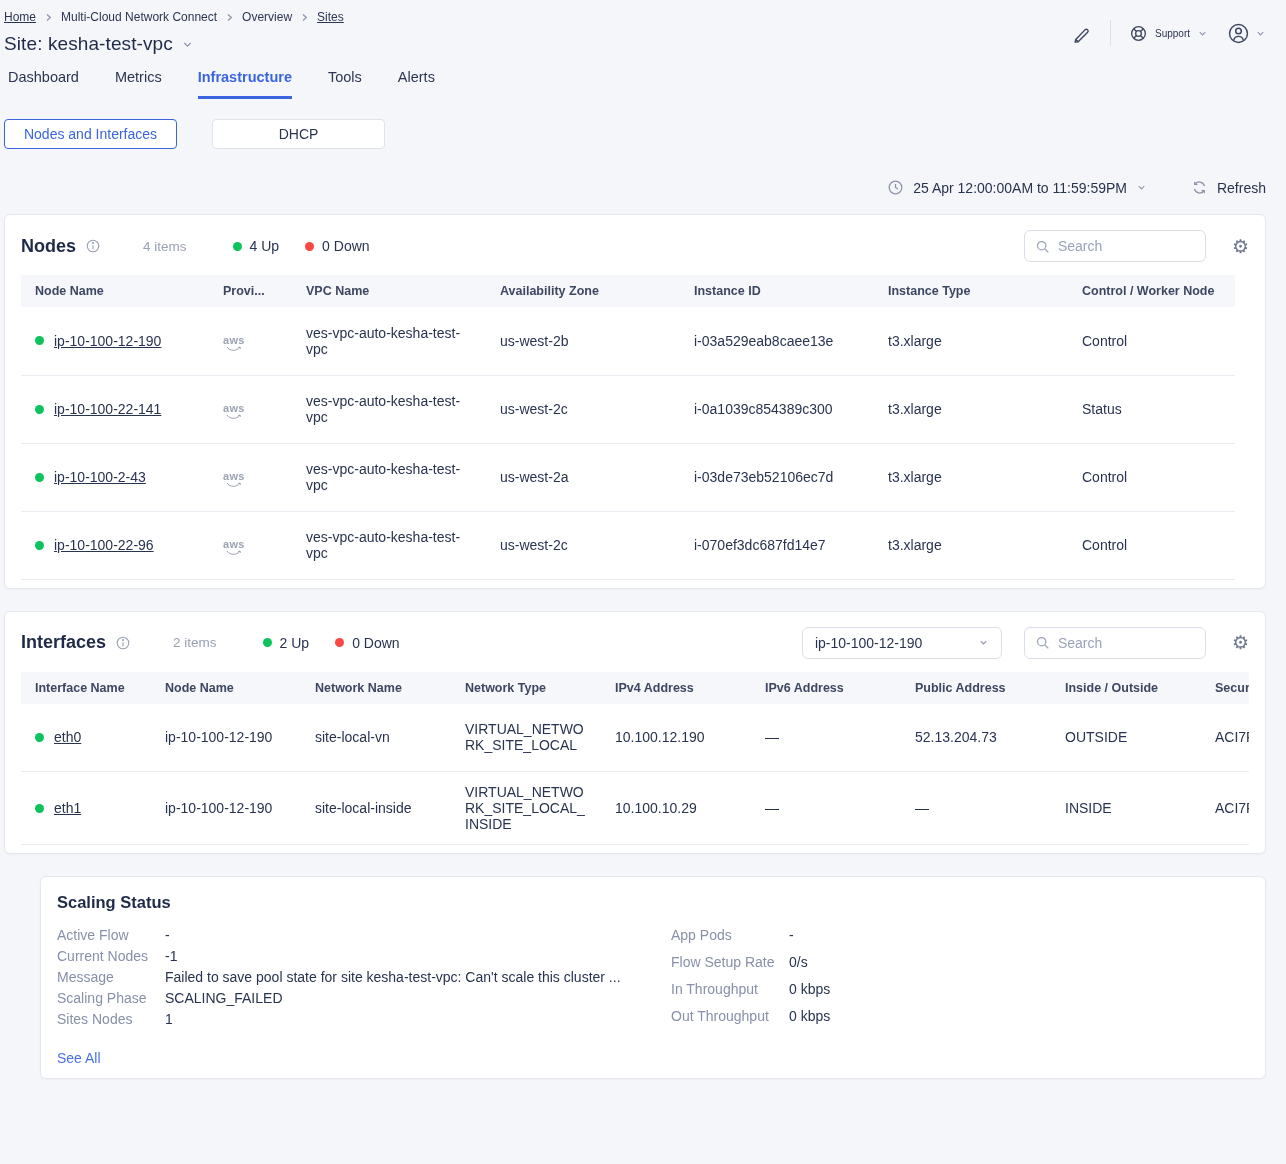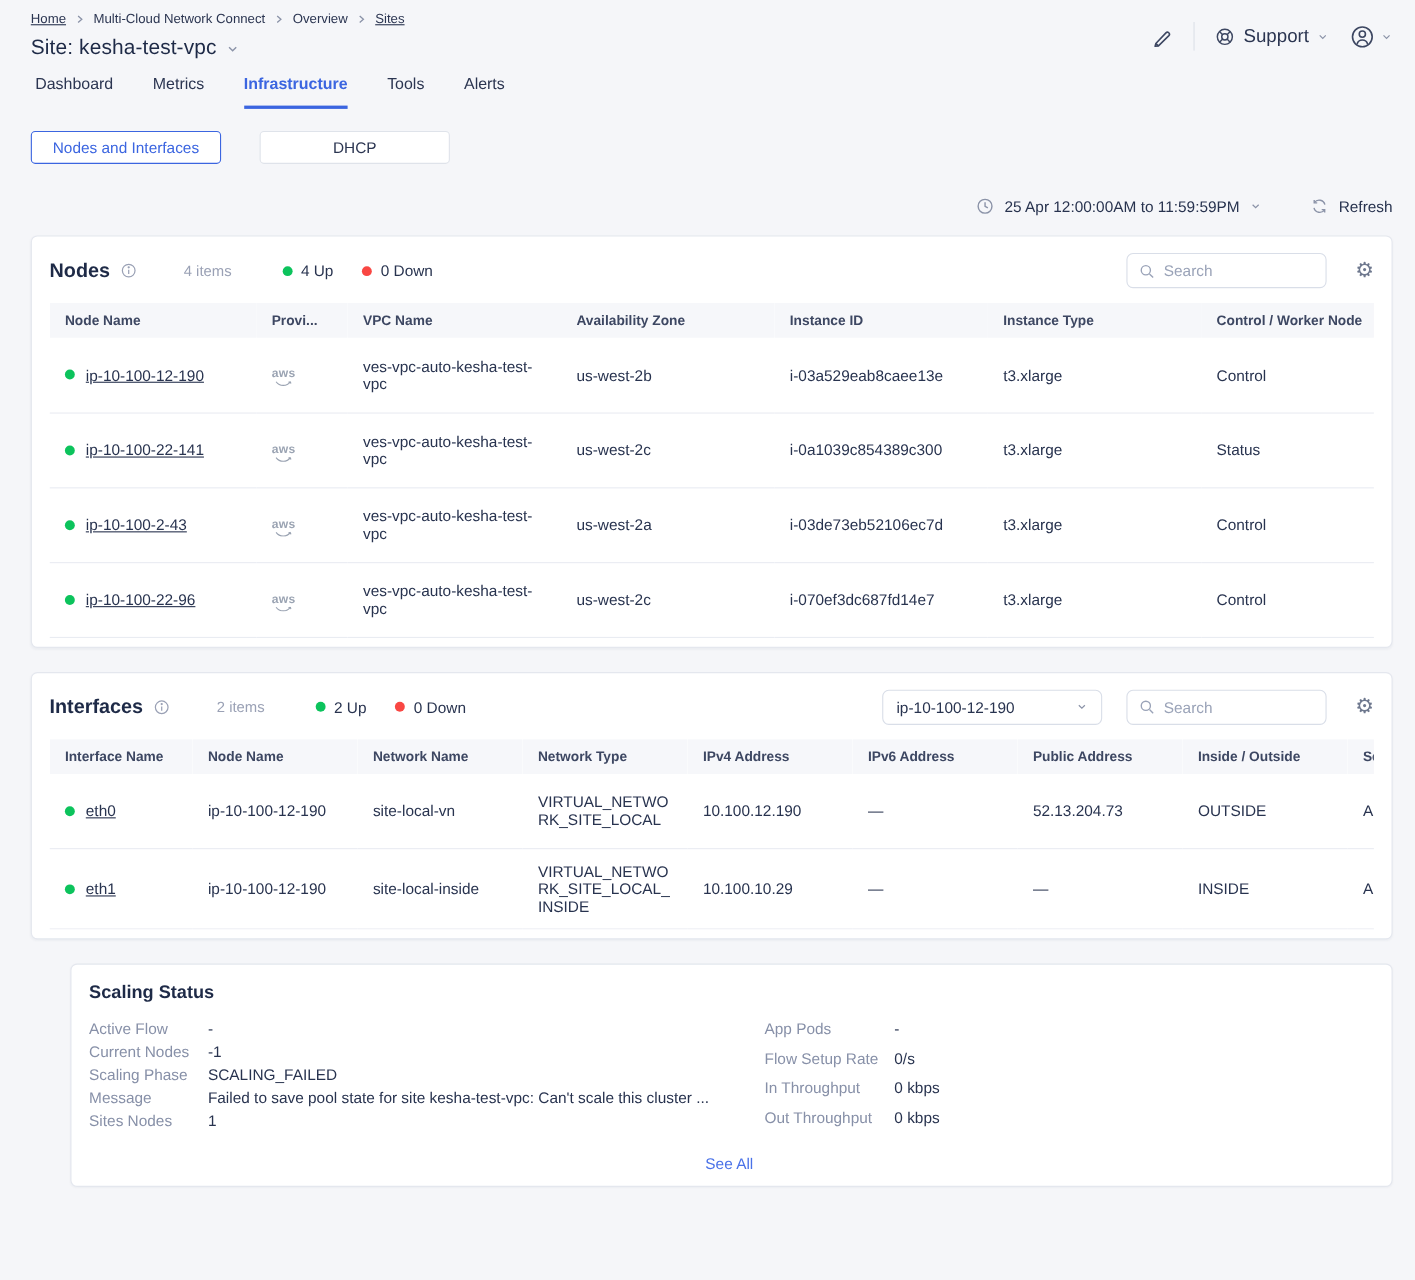--- a/index.html
+++ b/index.html
@@ -1,32 +1,32 @@
 <!DOCTYPE html>
 <html><head>
 <meta charset="utf-8">
 <style>
   * { box-sizing: border-box; margin: 0; padding: 0; }
   html,body { width:1286px; height:1164px; overflow:hidden; }
   body {
     font-family: "Liberation Sans", "DejaVu Sans", sans-serif;
     background:#f5f6f9; color:#28334f; font-size:14px;
   }
-  .page { padding:10px 20px 20px 28px; position:relative; }
+  .page { padding:10px 20px 20px 4px; position:relative; }
 
   
   .topbar { position:relative; margin-bottom:14px; }
   .breadcrumb { display:flex; align-items:center; gap:8px; font-size:12px; color:#2b3551; margin-bottom:9px; }
   .breadcrumb a { color:#2b3551; text-decoration:underline; cursor:pointer; }
   .crumb-sep { display:inline-flex; color:#8b93a8; }
   .title-row { display:flex; align-items:center; gap:8px; }
   .page-title { font-size:19px; font-weight:500; color:#1e2a47; letter-spacing:.1px; }
   .top-right { position:absolute; right:0; top:10px; display:flex; align-items:center; gap:18px; color:#3d4762; }
   .v-divider { width:1px; height:26px; background:#dcdfe8; }
-  .support { display:flex; align-items:center; gap:7px; font-size:17px; color:#2b3551; cursor:pointer; }
+  .support { display:flex; align-items:center; gap:7px; font-size:10px; color:#2b3551; cursor:pointer; }
   .account { display:flex; align-items:center; gap:4px; cursor:pointer; }
   .icon-btn { background:none; border:none; cursor:pointer; color:#3d4762; display:inline-flex; }
 
   
   .tabs { display:flex; gap:36px; margin:14px 0 0 4px; font-size:14.5px; }
   .tab { color:#2b3551; padding-bottom:11px; cursor:pointer; border-bottom:3px solid transparent; }
   .tab.active { color:#3b65e0; font-weight:700; border-bottom-color:#3b65e0; }
 
   
   .subtabs { display:flex; margin:20px 0 0 0;gap:36px; }
@@ -85,21 +85,21 @@
   .scaling { padding:16px 20px 12px 16px;margin-left:36px; }
   .scaling-title { font-size:16.5px; font-weight:600; color:#1e2a47; margin-bottom:16px; }
   .scaling-cols { display:flex; }
   .scol.left { width:614px; }
   .srow { display:flex; margin-bottom:6px; line-height:15px; }
   .scol.right .srow { margin-bottom:12px; }
   .slabel { color:#8790a8; flex:0 0 auto; }
   .scol.left .slabel { width:108px; }
   .scol.right .slabel { width:118px; }
   .svalue { color:#28334f; white-space:nowrap; }
-  .see-all { text-align:center; margin-top:14px; }
+  .see-all { text-align:left; margin-top:14px; }
   .see-all a { color:#4a72e8; font-size:14px; text-decoration:none; cursor:pointer; }
 
   svg { display:block; }
 </style>
 </head>
 <body>
 
 <div class="page">
 
   <div class="topbar">
@@ -457,28 +457,28 @@
       <div class="scol left">
         <div class="srow">
             <span class="slabel">Active Flow</span>
             <span class="svalue">-</span>
           </div>
         <div class="srow">
             <span class="slabel">Current Nodes</span>
             <span class="svalue">-1</span>
           </div>
         <div class="srow">
+            <span class="slabel">Message</span>
+            <span class="svalue">Failed to save pool state for site kesha-test-vpc: Can't scale this cluster ...</span>
+          </div>
+        <div class="srow">
             <span class="slabel">Scaling Phase</span>
             <span class="svalue">SCALING_FAILED</span>
           </div>
         <div class="srow">
-            <span class="slabel">Message</span>
-            <span class="svalue">Failed to save pool state for site kesha-test-vpc: Can't scale this cluster ...</span>
-          </div>
-        <div class="srow">
             <span class="slabel">Sites Nodes</span>
             <span class="svalue">1</span>
           </div>
       </div>
       <div class="scol right">
         <div class="srow">
             <span class="slabel">App Pods</span>
             <span class="svalue">-</span>
           </div>
         <div class="srow">

